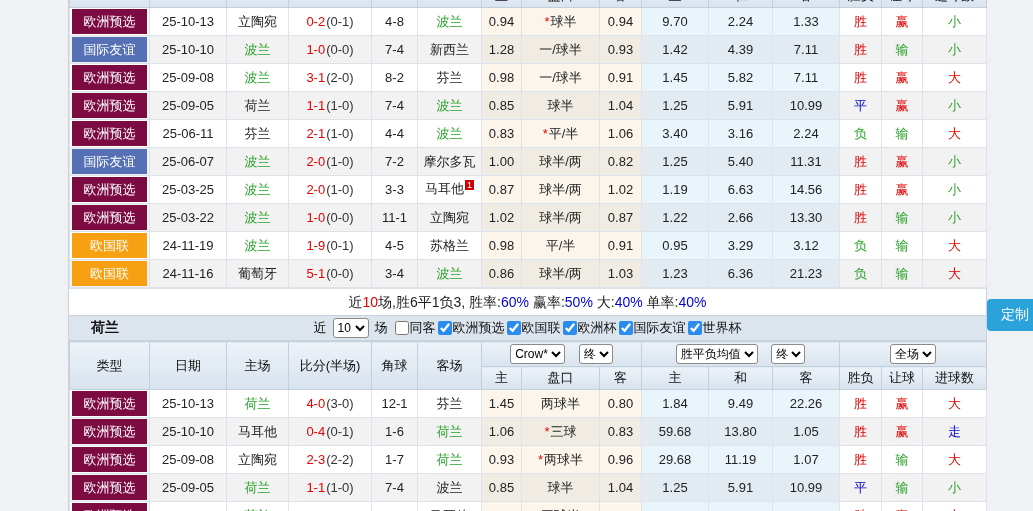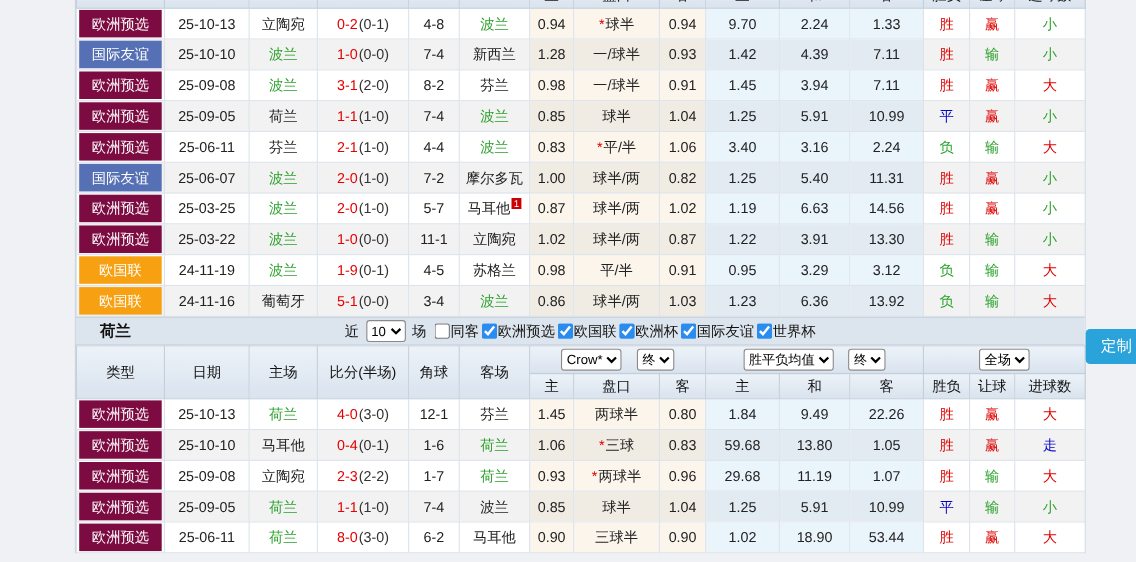--- a/index.html
+++ b/index.html
@@ -151,21 +151,21 @@
           </td>
           <td>25-09-08</td>
           <td><span class="green">波兰</span></td>
           <td><span class="score-main">3-1</span><span class="score-half">(2-0)</span></td>
           <td>8-2</td>
           <td><span>芬兰</span></td>
           <td class="c-ah">0.98</td>
           <td class="c-ah"><span>一/球半</span></td>
           <td class="c-ah">0.91</td>
           <td class="c-eu">1.45</td>
-          <td class="c-eu">3.94</td>
+          <td class="c-eu">5.82</td>
           <td class="c-eu">7.11</td>
           <td><span class="red">胜</span></td>
           <td><span class="red">赢</span></td>
           <td><span class="red">大</span></td>
         </tr>
 
         <tr>
           <td>
             <span class="badge lg-maroon">欧洲预选</span>
           </td>
@@ -225,21 +225,21 @@
           <td><span class="green">小</span></td>
         </tr>
 
         <tr>
           <td>
             <span class="badge lg-maroon">欧洲预选</span>
           </td>
           <td>25-03-25</td>
           <td><span class="green">波兰</span></td>
           <td><span class="score-main">2-0</span><span class="score-half">(1-0)</span></td>
-          <td>5-7</td>
+          <td>3-3</td>
           <td><span>马耳他</span><sup class="sup">1</sup></td>
           <td class="c-ah">0.87</td>
           <td class="c-ah"><span>球半/两</span></td>
           <td class="c-ah">1.02</td>
           <td class="c-eu">1.19</td>
           <td class="c-eu">6.63</td>
           <td class="c-eu">14.56</td>
           <td><span class="red">胜</span></td>
           <td><span class="red">赢</span></td>
           <td><span class="green">小</span></td>
@@ -251,21 +251,21 @@
           </td>
           <td>25-03-22</td>
           <td><span class="green">波兰</span></td>
           <td><span class="score-main">1-0</span><span class="score-half">(0-0)</span></td>
           <td>11-1</td>
           <td><span>立陶宛</span></td>
           <td class="c-ah">1.02</td>
           <td class="c-ah"><span>球半/两</span></td>
           <td class="c-ah">0.87</td>
           <td class="c-eu">1.22</td>
-          <td class="c-eu">3.91</td>
+          <td class="c-eu">2.66</td>
           <td class="c-eu">13.30</td>
           <td><span class="red">胜</span></td>
           <td><span class="green">输</span></td>
           <td><span class="green">小</span></td>
         </tr>
 
         <tr>
           <td>
             <span class="badge lg-orange">欧国联</span>
           </td>
@@ -292,28 +292,29 @@
           <td>24-11-16</td>
           <td><span>葡萄牙</span></td>
           <td><span class="score-main">5-1</span><span class="score-half">(0-0)</span></td>
           <td>3-4</td>
           <td><span class="green">波兰</span></td>
           <td class="c-ah">0.86</td>
           <td class="c-ah"><span>球半/两</span></td>
           <td class="c-ah">1.03</td>
           <td class="c-eu">1.23</td>
           <td class="c-eu">6.36</td>
-          <td class="c-eu">13.92</td>
+          <td class="c-eu">21.23</td>
           <td><span class="green">负</span></td>
           <td><span class="green">输</span></td>
           <td><span class="red">大</span></td>
         </tr>
       </tbody>
   </table>
 
+  <div class="summary"><span>近</span><span class="red">10</span><span>场,胜6平1负3, 胜率:</span><span class="blue">60%</span><span> 赢率:</span><span class="blue">50%</span><span> 大:</span><span class="blue">40%</span><span> 单率:</span><span class="blue">40%</span></div>
 
   <div class="section-bar">
     <span class="section-title">荷兰</span>
     <div class="filters">
       <span>近</span>
       <select><option>10</option></select>
       <span>场</span>
       <span style="display:flex;align-items:center;gap:2px;margin-left:4px;">
           <label class="chk">
             <input type="checkbox" style="">

